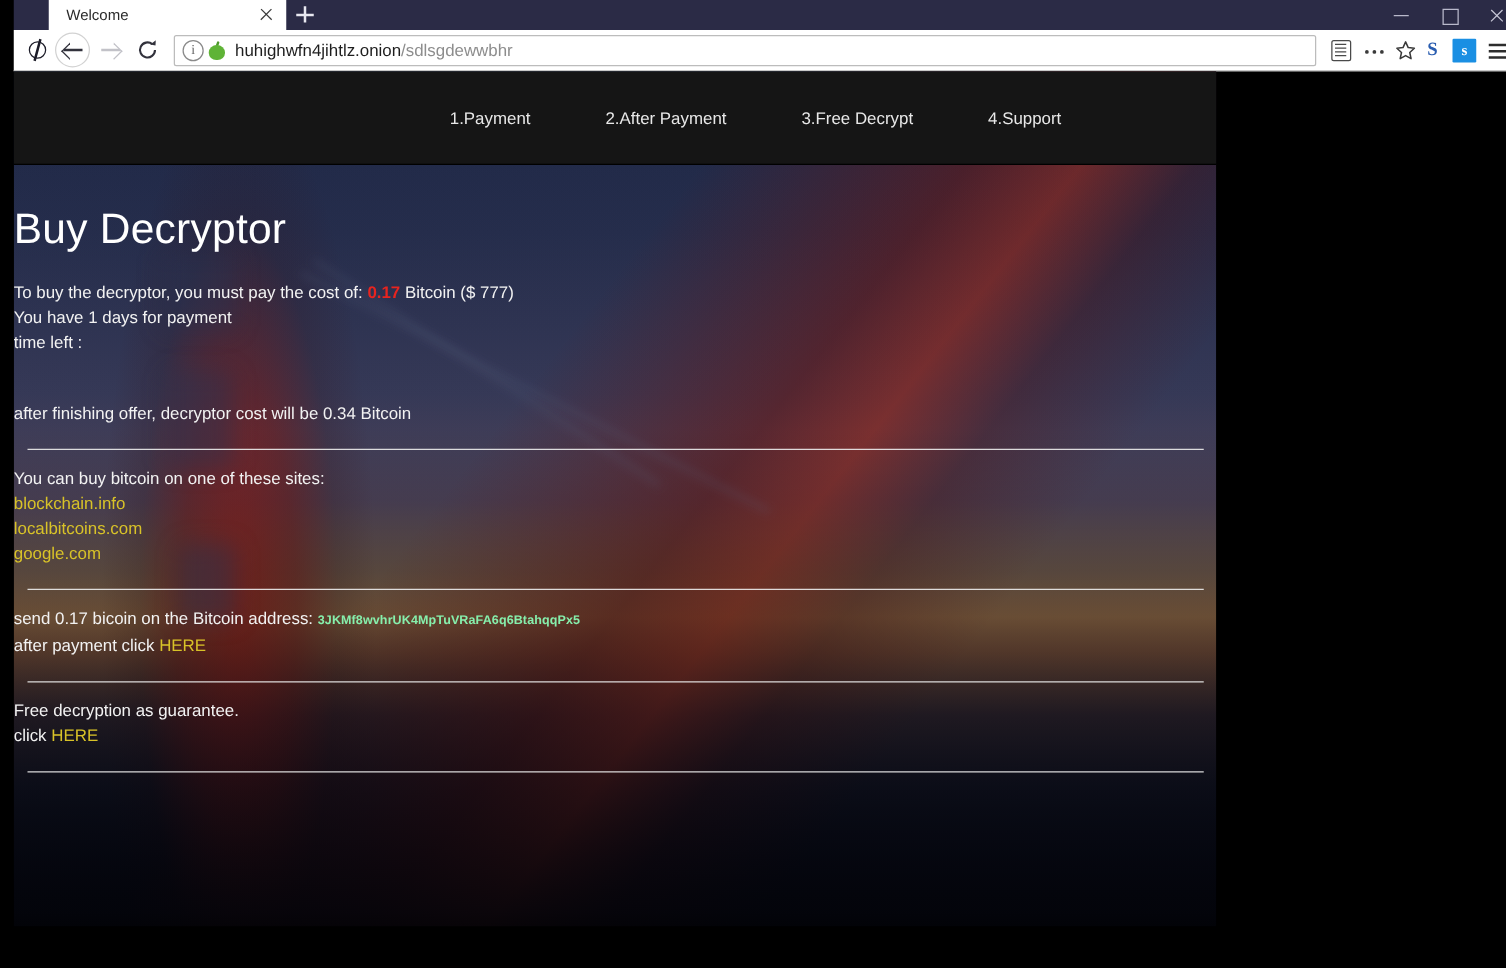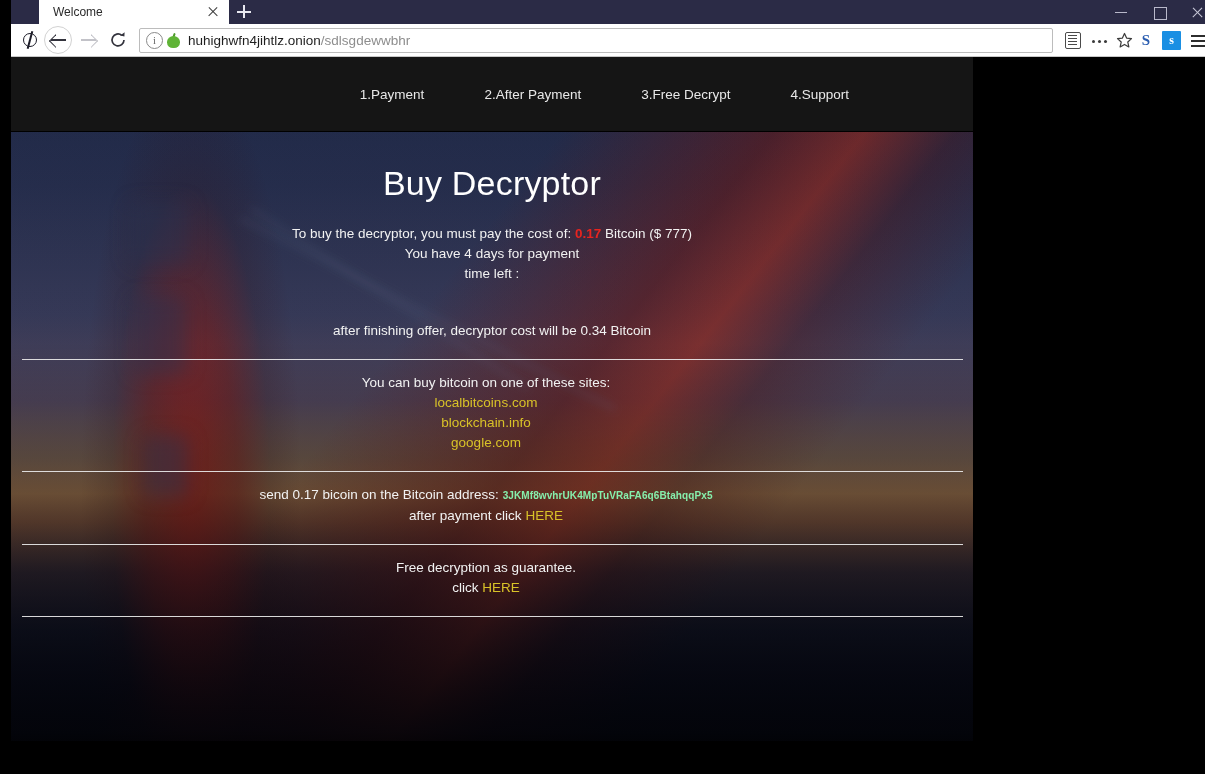--- a/index.html
+++ b/index.html
@@ -239,21 +239,21 @@
     border-bottom: 1px solid #000;
   }
   .topnav a {
     color: #e8e8e8; font-size: 13.5px; text-decoration: none;
     margin-left: 60px; white-space: nowrap;
     font-family: "Liberation Sans", sans-serif;
   }
 
   .content {
     position: relative; z-index: 2;
-    width: 100%; text-align: center; color: #ffffff;
+    width: 100%; color: #ffffff;
     padding-top: 32px;
   }
   .h1 {
     font-size: 34px; font-weight: normal; color: #ffffff;
     letter-spacing: 0.2px; margin-bottom: 21px;
     font-family: "Liberation Sans", sans-serif;
   }
   .line { font-size: 13.5px; line-height: 20px; color: #f2f2f2; }
   .red { color: #e8241f; font-weight: bold; }
   .gold { color: #d8c228; }
@@ -353,34 +353,34 @@
 
     <div class="content">
 
       <h1 class="h1">Buy Decryptor</h1>
 
       <div class="line">
         <span>To buy the decryptor, you must pay the cost of:</span>
         <span class="red">0.17</span>
         <span>Bitcoin ($ 777)</span>
       </div>
-      <div class="line">You have 4 days for payment</div>
+      <div class="line">You have 1 days for payment</div>
       <div class="line">time left :</div>
 
       <div class="sp-1"></div>
 
       <div class="line">after finishing offer, decryptor cost will be 0.34 Bitcoin</div>
 
       <div class="sp-2"></div>
       <hr class="rule">
 
       <div class="block">
         <div class="line">You can buy bitcoin on one of these sites:</div>
+        <div class="line"><a href="#" class="gold" style="text-decoration:none">blockchain.info</a></div>
         <div class="line"><a href="#" class="gold" style="text-decoration:none">localbitcoins.com</a></div>
-        <div class="line"><a href="#" class="gold" style="text-decoration:none">blockchain.info</a></div>
         <div class="line"><a href="#" class="gold" style="text-decoration:none">google.com</a></div>
       </div>
 
       <div class="sp-2"></div>
       <hr class="rule">
 
       <div class="block">
         <div class="line">
           <span>send 0.17 bicoin on the Bitcoin address:</span>
           <span class="btc-addr">3JKMf8wvhrUK4MpTuVRaFA6q6BtahqqPx5</span>

